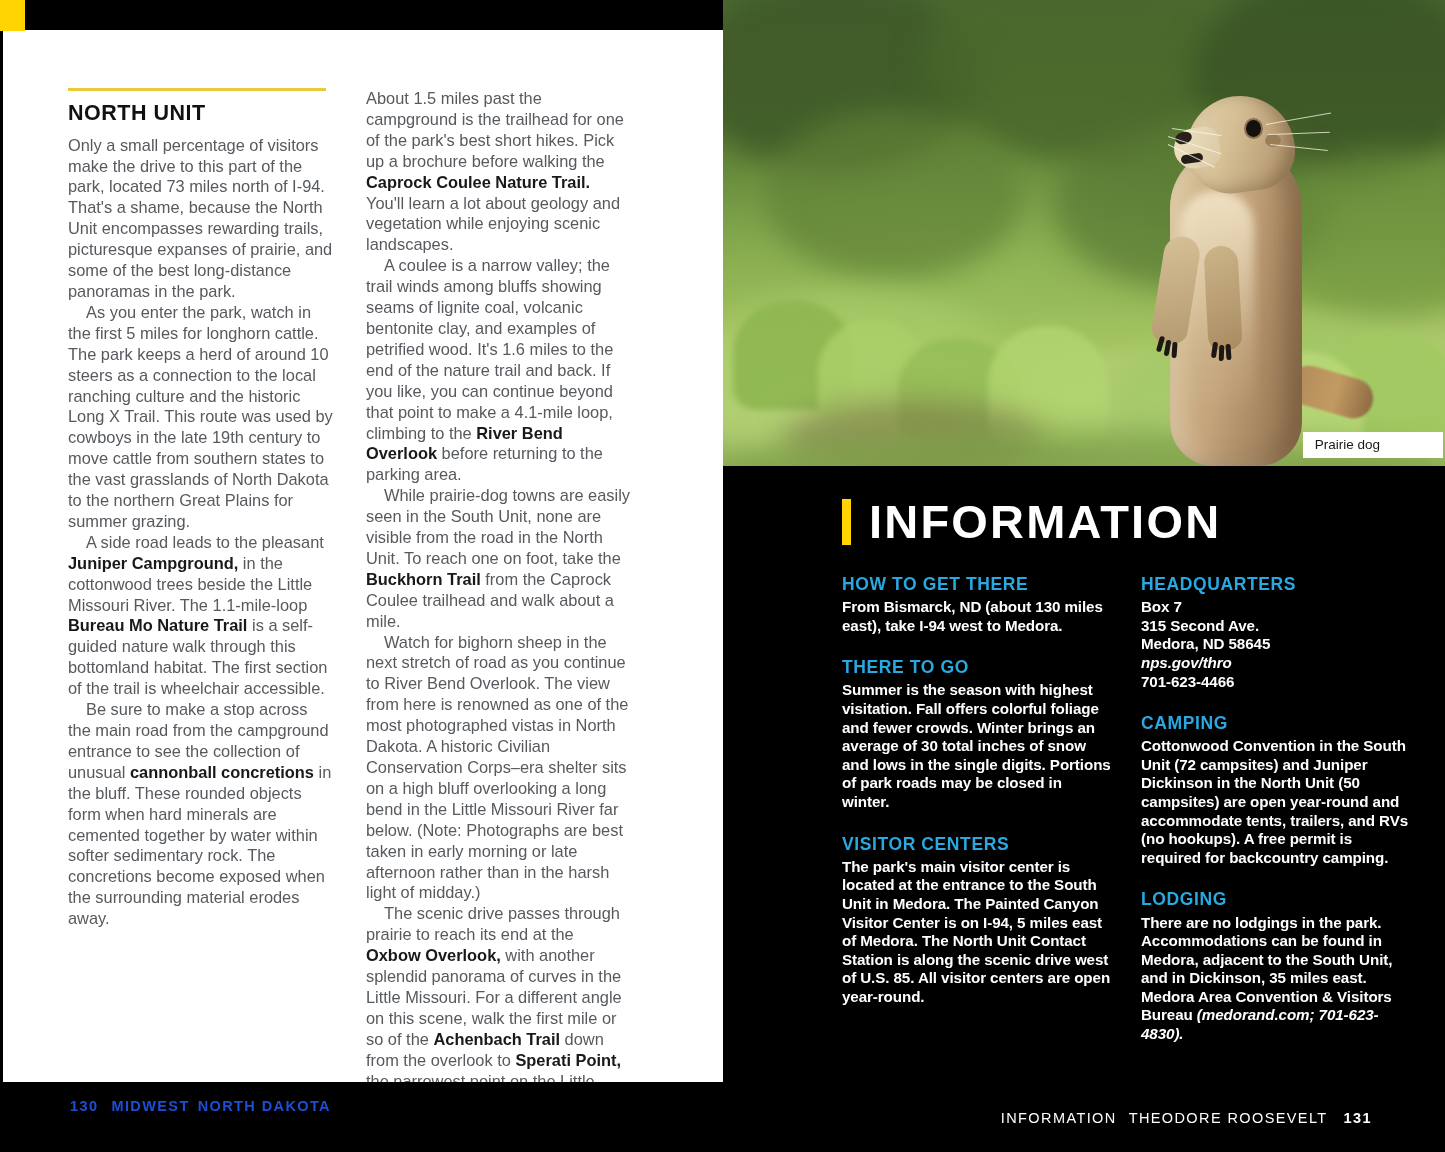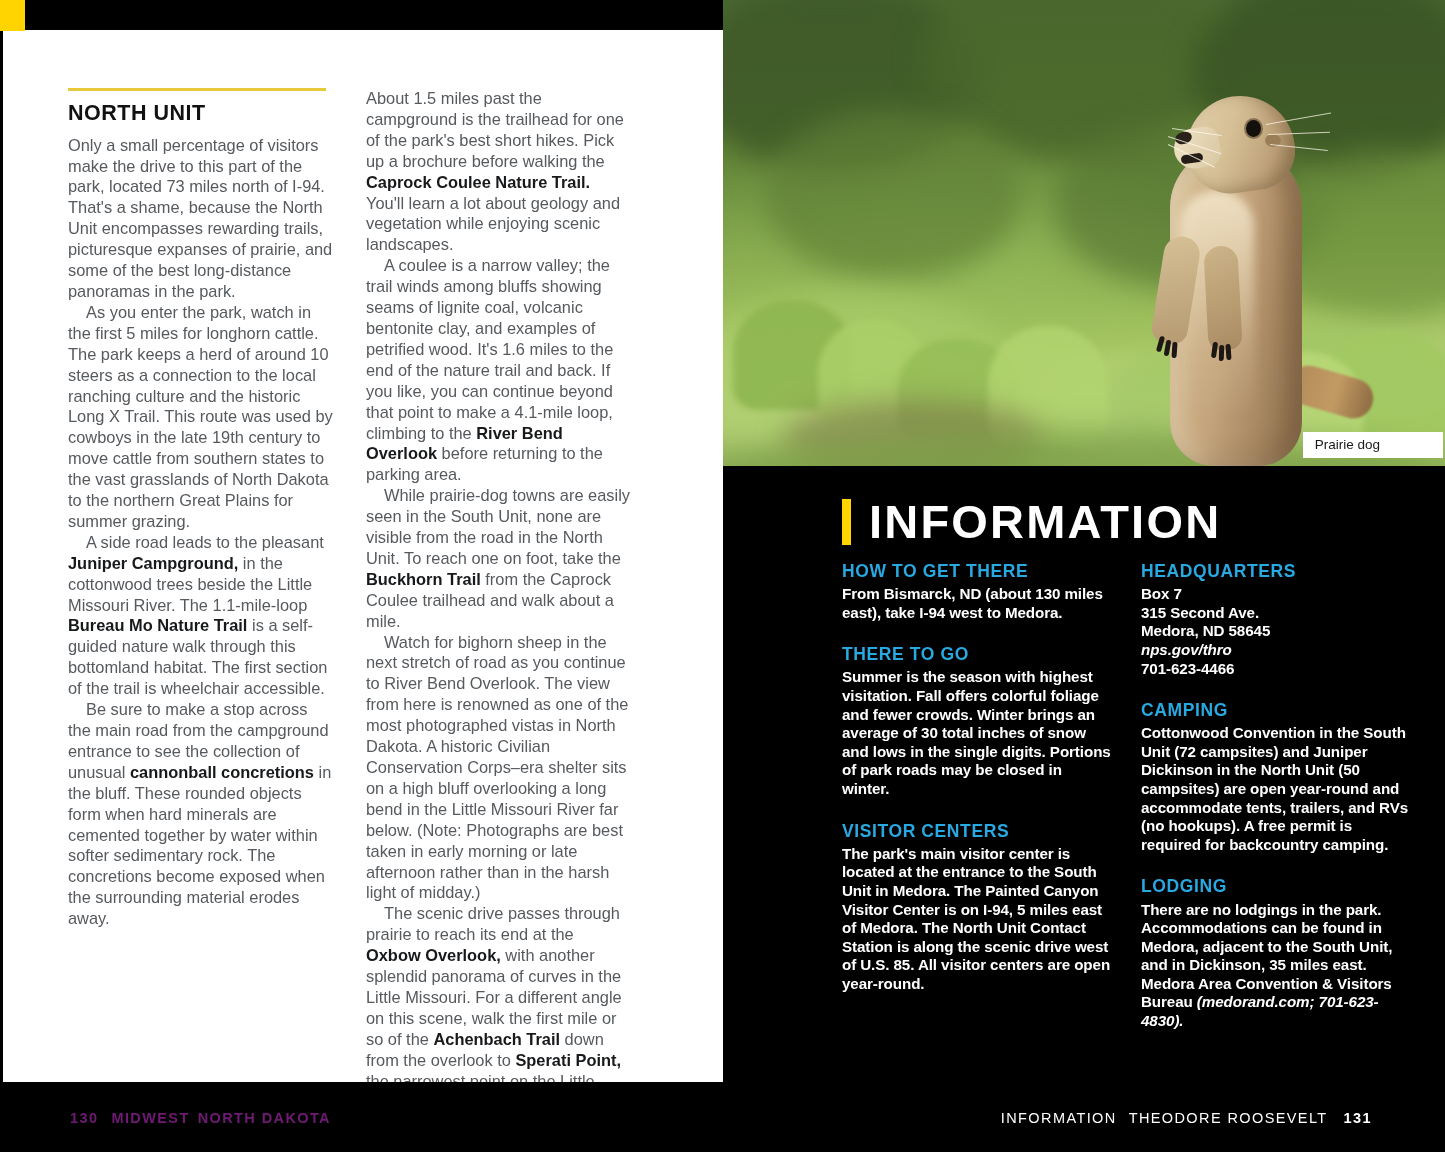--- a/index.html
+++ b/index.html
@@ -44,22 +44,22 @@
     margin:0 0 9px 0;line-height:1.1;
   }
   p.body{
     font-size:16.4px;line-height:20.9px;color:#565a5e;margin:0;
     text-align:left;
   }
   p.body + p.body{text-indent:18px;}
   p.body b{color:#17191b;font-weight:700;}
 
   .footer-left{
-    position:absolute;left:70px;bottom:26px;
-    font-size:14.5px;letter-spacing:1.4px;color:#701a75;font-weight:700;
+    position:absolute;left:70px;bottom:38px;
+    font-size:14.5px;letter-spacing:1.4px;color:#1d4ed8;font-weight:700;
     white-space:nowrap;
   }
   .footer-left .num{margin-right:13px;}
   .footer-left .sep{display:inline-block;width:8px;}
 
   
   .right-page{
     position:absolute;left:723px;top:0;width:722px;height:1152px;
     background:#000000;overflow:hidden;
   }
@@ -158,21 +158,21 @@
   .info-head{
     position:absolute;left:83px;top:32px;display:flex;align-items:center;gap:18px;
   }
   .info-bar{width:9px;height:46px;background:#ffd400;}
   .info-title{
     font-size:47px;font-weight:700;color:#ffffff;letter-spacing:2.2px;line-height:1;
     margin:0;
   }
 
   .info-cols{
-    position:absolute;left:83px;top:95px;width:570px;
+    position:absolute;left:83px;top:108px;width:570px;
     display:flex;gap:28px;
   }
   .info-col{width:271px;}
   .info-block{margin-bottom:22px;}
   .info-block:last-child{margin-bottom:0;}
   h2.info-sub{
     font-size:17.5px;font-weight:700;letter-spacing:.6px;color:#29a9e1;
     margin:0 0 4px 0;line-height:1.15;
   }
   p.info-body{

